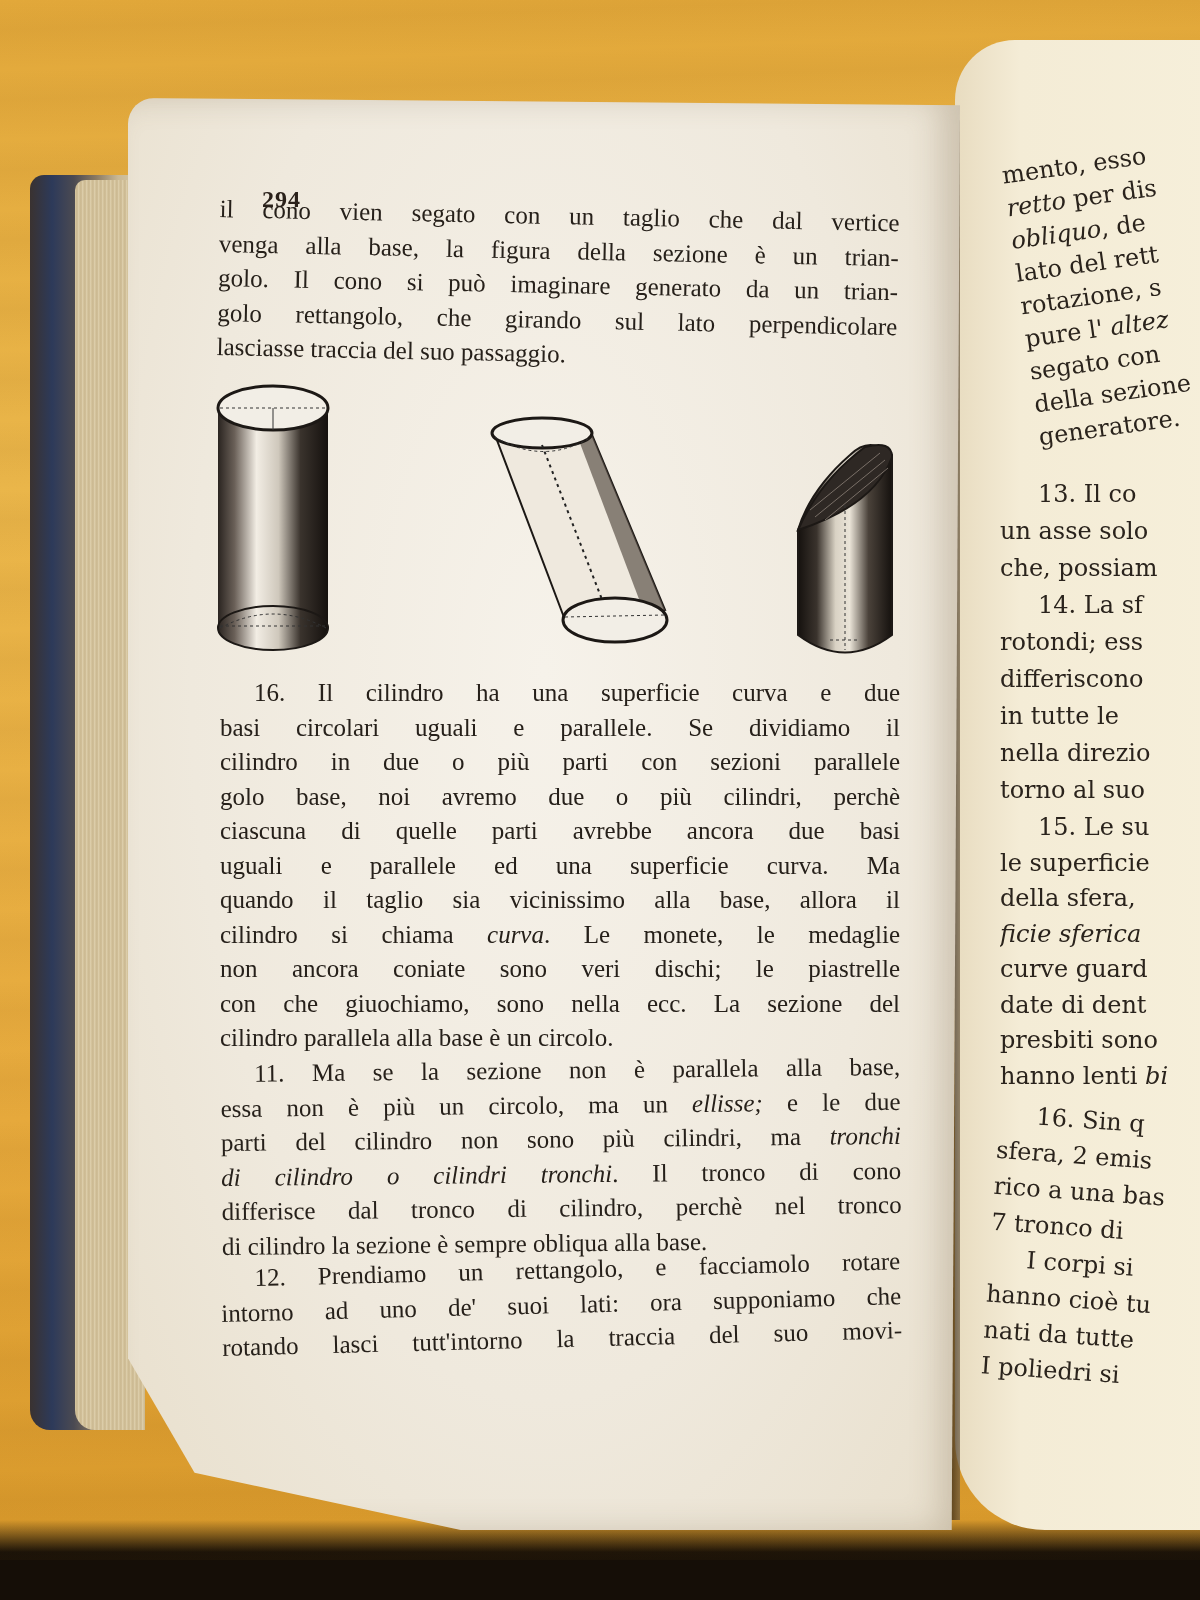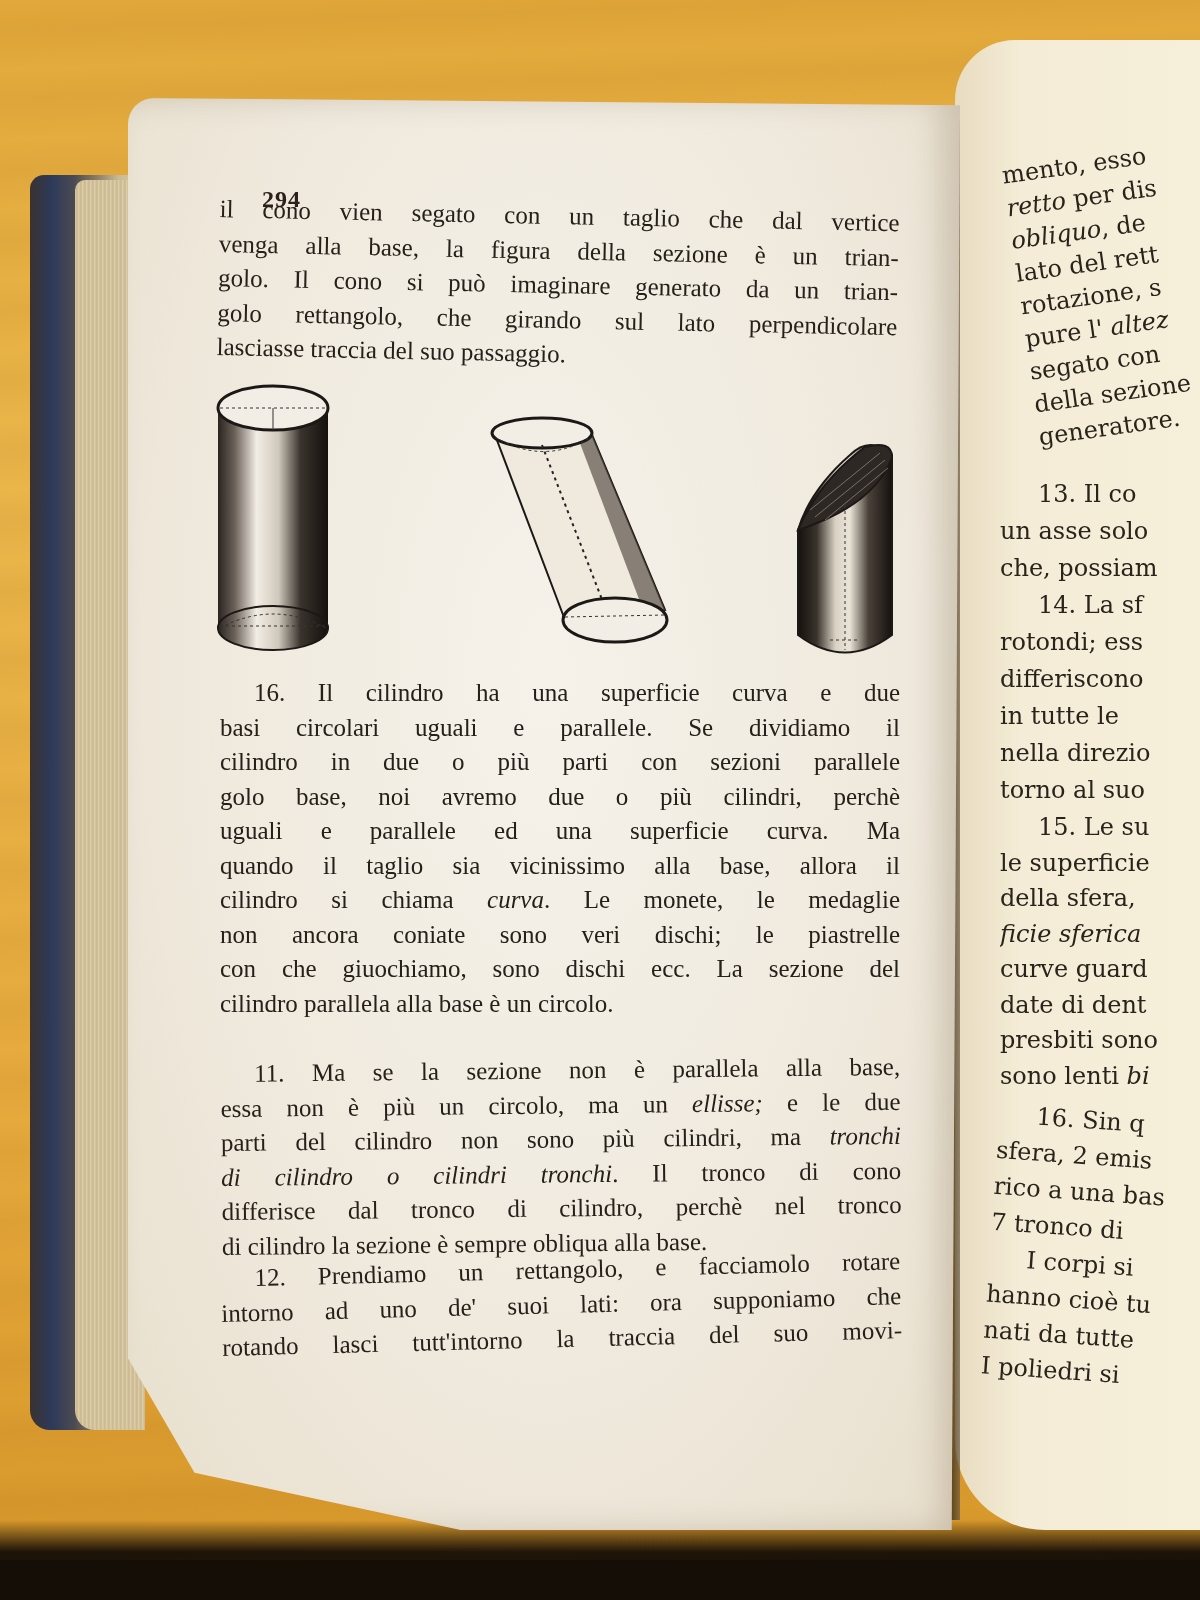--- a/index.html
+++ b/index.html
@@ -121,25 +121,26 @@
     <line x1="55" y1="70" x2="55" y2="215" stroke="#333" stroke-dasharray="3,3"></line>
     <line x1="40" y1="205" x2="70" y2="205" stroke="#333" stroke-dasharray="3,3"></line>
   </svg>
 </div>
 
 <div class="text-block tb2">
   <p class="indent">16. Il cilindro ha una superficie curva e due</p>
   <p>basi circolari uguali e parallele. Se dividiamo il</p>
   <p>cilindro in due o più parti con sezioni parallele</p>
   <p>golo base, noi avremo due o più cilindri, perchè</p>
+  <p>ciascuna di quelle parti avrebbe ancora due basi</p>
   <p>uguali e parallele ed una superficie curva. Ma</p>
   <p>quando il taglio sia vicinissimo alla base, allora il</p>
   <p><span>cilindro si chiama </span><span class="it">curva</span><span>. Le monete, le medaglie</span></p>
   <p>non ancora coniate sono veri dischi; le piastrelle</p>
-  <p>con che giuochiamo, sono dischi ecc. La sezione del</p>
+  <p>con che giuochiamo, sono nella ecc. La sezione del</p>
   <p class="last">cilindro parallela alla base è un circolo.</p>
 </div>
 
 <div class="text-block tb3" style="top:1057px;">
   <p class="indent">11. Ma se la sezione non è parallela alla base,</p>
   <p><span>essa non è più un circolo, ma un </span><span class="it">ellisse;</span><span> e le due</span></p>
   <p><span>parti del cilindro non sono più cilindri, ma </span><span class="it">tronchi</span></p>
   <p><span class="it">di cilindro o cilindri tronchi</span><span>. Il tronco di cono</span></p>
   <p>differisce dal tronco di cilindro, perchè nel tronco</p>
   <p class="last">di cilindro la sezione è sempre obliqua alla base.</p>
@@ -176,21 +177,21 @@
 </div>
 
 <div class="right-text rt3">
   <p class="indent">15. Le su</p>
   <p>le superficie</p>
   <p>della sfera,</p>
   <p class="it">ficie sferica</p>
   <p>curve guard</p>
   <p>date di dent</p>
   <p>presbiti sono</p>
-  <p><span>sono lenti </span><span class="it">bi</span></p>
+  <p><span>hanno lenti </span><span class="it">bi</span></p>
 </div>
 
 <div class="right-text rt4">
   <p class="indent">16. Sin q</p>
   <p>sfera, 2 emis</p>
   <p>rico a una bas</p>
   <p>7 tronco di</p>
   <p class="indent">I corpi si</p>
   <p>hanno cioè tu</p>
   <p>nati da tutte</p>

